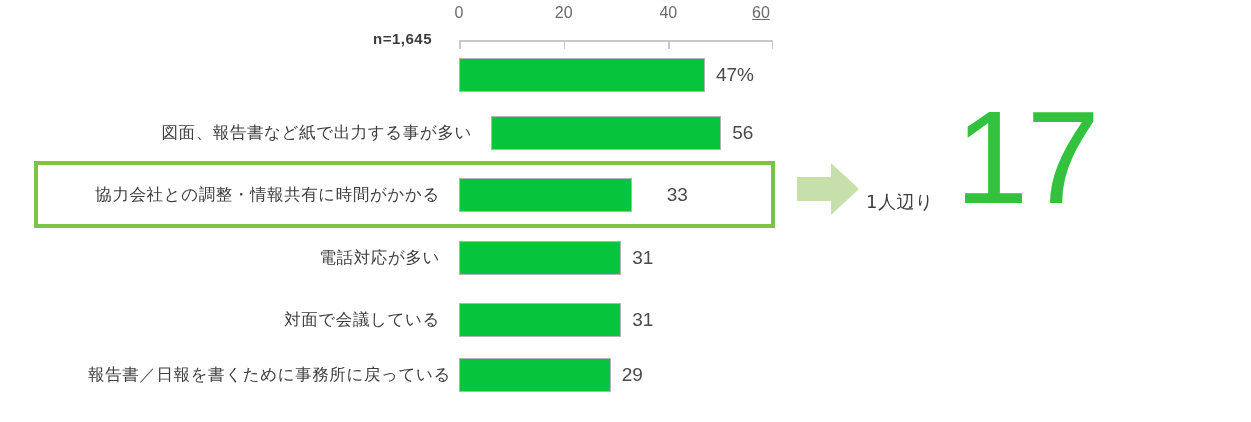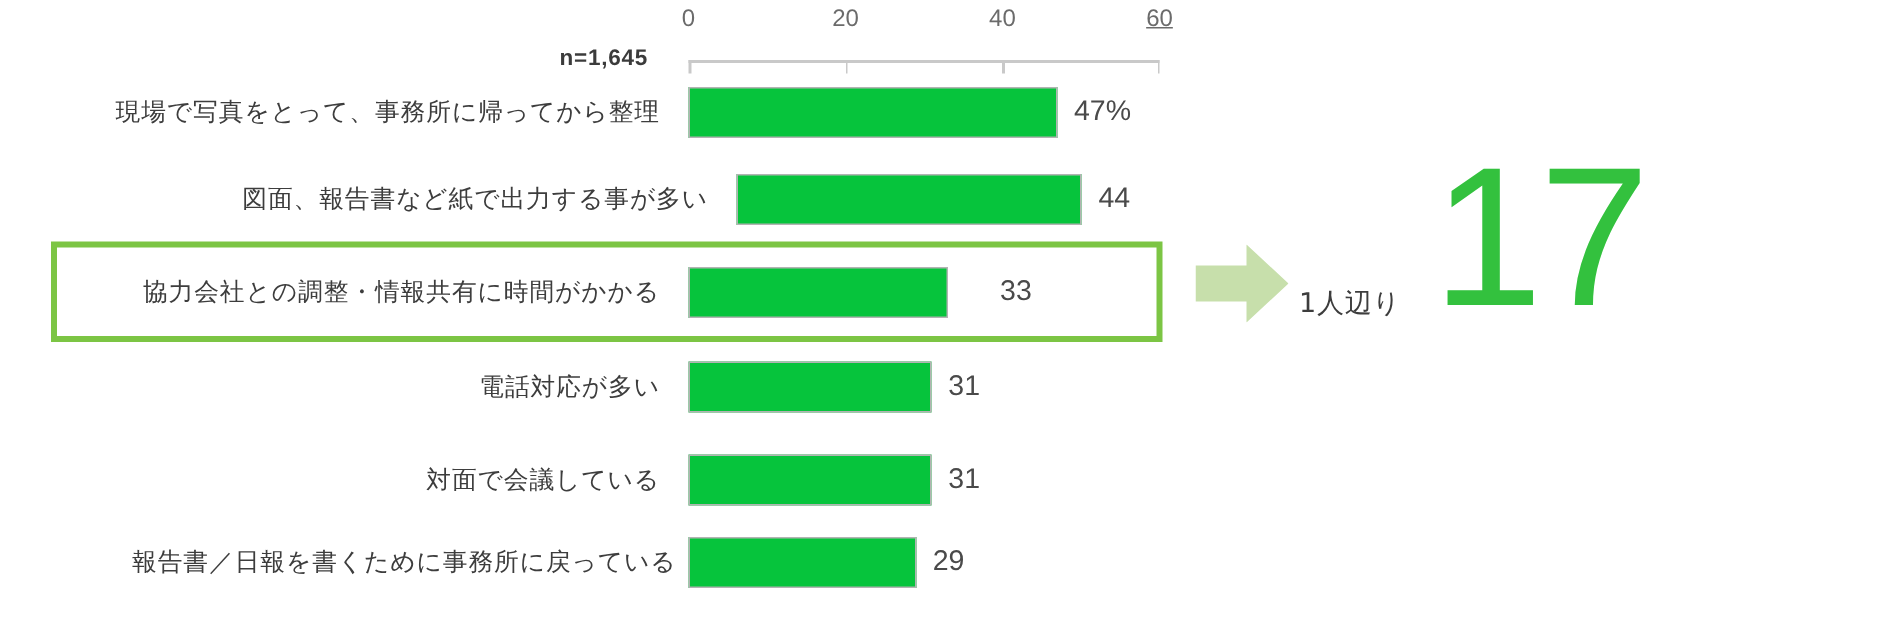--- a/index.html
+++ b/index.html
@@ -161,39 +161,38 @@
 <body>
 
 <div id="stage">
 
   <div class="n-note">n=1,645</div>
 
   <div class="axis-ticklabels">
     <span class="tick-label" style="left:0px;">0</span>
     <span class="tick-label" style="left:104.7px;">20</span>
     <span class="tick-label" style="left:209.3px;">40</span>
-    <span class="tick-label" style="left:314px;text-decoration:underline;">60</span>
+    <span class="tick-label" style="left:302px;text-decoration:underline;">60</span>
   </div>
 
   <div class="axis-line"></div>
   <div class="axis-tick" style="left:459px;"></div>
   <div class="axis-tick" style="left:563.7px;"></div>
   <div class="axis-tick" style="left:668.3px;"></div>
   <div class="axis-tick" style="left:771.5px;"></div>
 
   <div class="row" style="top:58px;">
-    <span class="row-label">現場で写真をとって、事務所に帰ってから整理</span>
     <div class="bar" style="width: 245.967px; background: rgb(6, 196, 60);"></div>
     <span class="bar-value" style="left: 715.967px;">47%</span>
   </div>
 
   <div class="row" style="top:116px;margin-left:32px;">
     <span class="row-label">図面、報告書など紙で出力する事が多い</span>
     <div class="bar" style="width: 230.267px; background: rgb(6, 196, 60);"></div>
-    <span class="bar-value" style="left: 700.267px;">44</span>
+    <span class="bar-value" style="left: 700.267px;">56</span>
   </div>
 
   <div class="row" style="top:178px;">
     <span class="row-label">協力会社との調整・情報共有に時間がかかる</span>
     <div class="bar" style="width: 172.7px; background: rgb(6, 196, 60);"></div>
     <span class="bar-value" style="left: 642.7px; margin-left: 24px;">33</span>
   </div>
 
   <div class="row" style="top:241px;">
     <span class="row-label">電話対応が多い</span>

